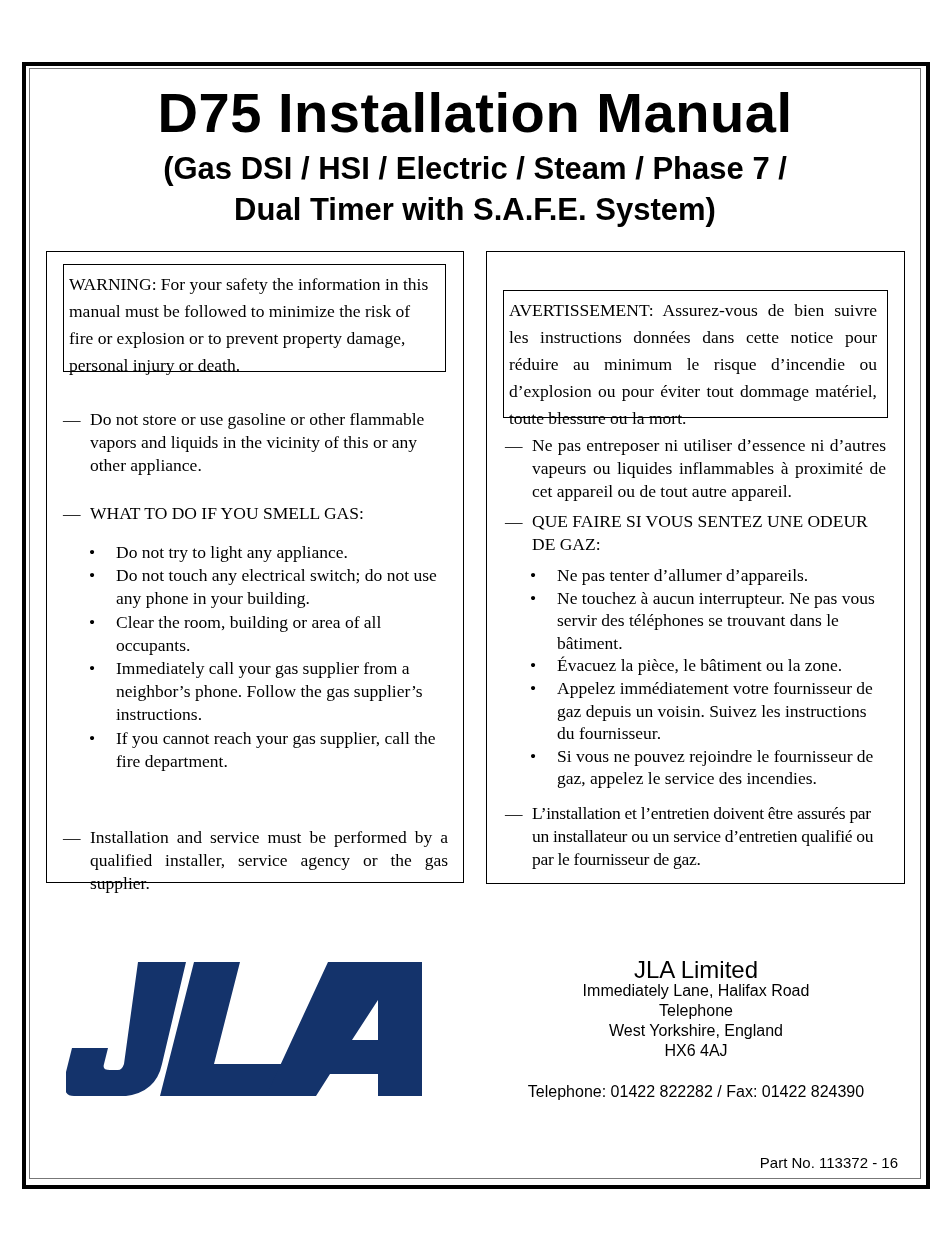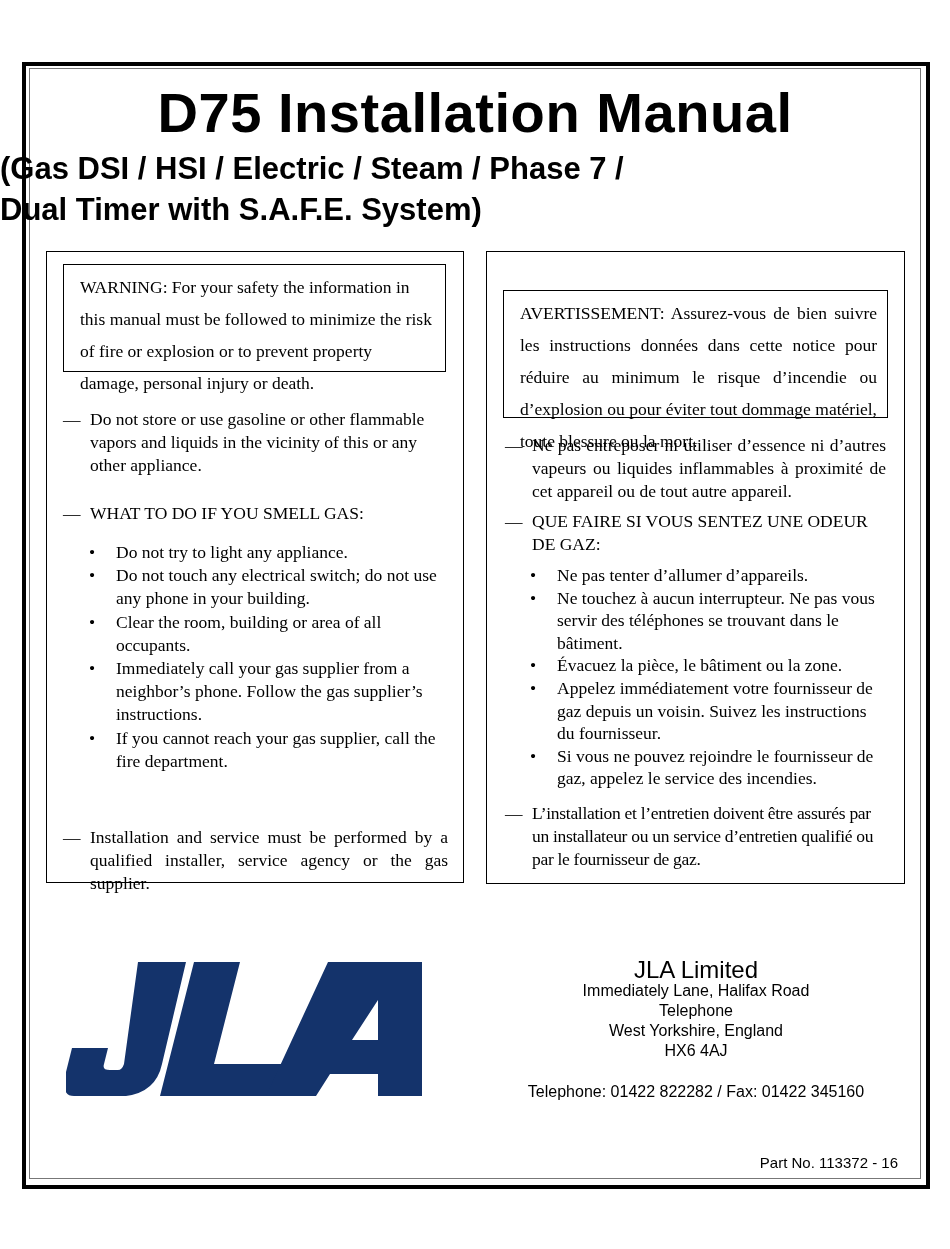--- a/index.html
+++ b/index.html
@@ -1,24 +1,24 @@
 <!DOCTYPE html>
 <html><head>
 <meta charset="utf-8">
 <style>
   html, body { margin: 0; padding: 0; background: #ffffff; }
   body { width: 950px; height: 1249px; position: relative; overflow: hidden; color: #000; }
   .outer-frame { position: absolute; left: 22px; top: 62px; width: 900px; height: 1119px; border: 4px solid #000; box-sizing: content-box; }
   .inner-frame { position: absolute; left: 29px; top: 68px; width: 890px; height: 1109px; border: 1px solid #777; }
   .title { position: absolute; left: 0; width: 950px; top: 80px; text-align: center; font-family: "Liberation Sans", sans-serif; font-weight: bold; font-size: 55px; letter-spacing: 0.5px; line-height: 66px; transform: scaleX(1.02); }
-  .subtitle { position: absolute; left: 0; width: 950px; top: 148px; font-family: "Liberation Sans", sans-serif; font-weight: bold; font-size: 31px; line-height: 41px; }
+  .subtitle { position: absolute; left: 0; width: 950px; top: 148px; text-align: center; font-family: "Liberation Sans", sans-serif; font-weight: bold; font-size: 31px; line-height: 41px; }
   .box { position: absolute; border: 1.5px solid #000; box-sizing: border-box; }
   .left-box { left: 46px; top: 251px; width: 418px; height: 632px; }
   .right-box { left: 486px; top: 251px; width: 419px; height: 633px; }
-  .warn { position: absolute; border: 1.5px solid #000; box-sizing: border-box; font-family: "Liberation Serif", serif; font-size: 17.5px; line-height: 32px; padding: 6px 10px 0 16px; }
+  .warn { position: absolute; border: 1.5px solid #000; box-sizing: border-box; font-family: "Liberation Serif", serif; font-size: 17.5px; line-height: 27px; padding: 6px 10px 0 5px; }
   .warn-en { left: 63px; top: 264px; width: 383px; height: 108px; }
   .warn-fr { left: 503px; top: 264px; width: 385px; height: 128px; }
   .serif { font-family: "Liberation Serif", serif; font-size: 17.5px; line-height: 23.2px; }
   .dash-item { position: absolute; padding-left: 27px; box-sizing: border-box; }
   .dash-item .dash { position: absolute; left: 0; top: 0; }
   .justify { text-align: justify; margin-top: 26px; }
   .bullets { position: absolute; margin: 0; padding: 0; list-style: none; }
   .bullets li { position: relative; padding-left: 27px; }
   .bullets li .dot { position: absolute; left: 0; top: 0; }
   .logo { position: absolute; left: 66px; top: 960px; width: 360px; height: 140px; }
@@ -107,15 +107,15 @@
   </g>
 </svg>
 
 <div class="company">
   <div class="name">JLA Limited</div>
   <div>Immediately Lane, Halifax Road</div>
   <div>Telephone</div>
   <div>West Yorkshire, England</div>
   <div>HX6 4AJ</div>
 </div>
-<div class="phone">Telephone: 01422 822282 / Fax: 01422 345160</div>
+<div class="phone">Telephone: 01422 822282 / Fax: 01422 824390</div>
 
 <div class="partno">Part No. 113372 - 16</div>
 
 </body></html>

